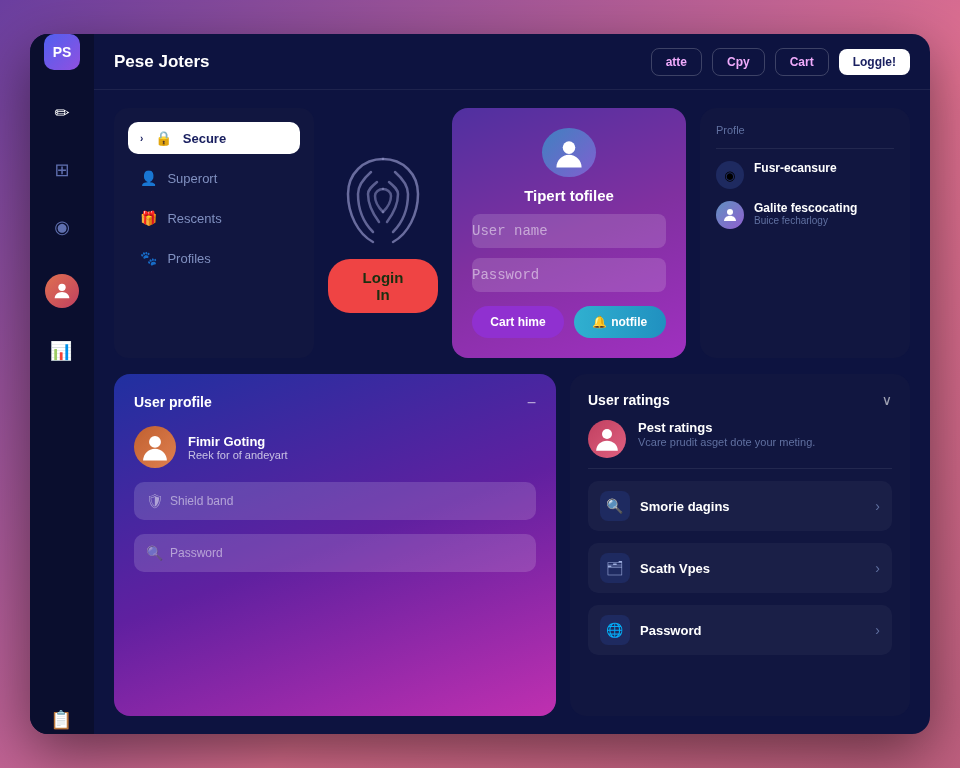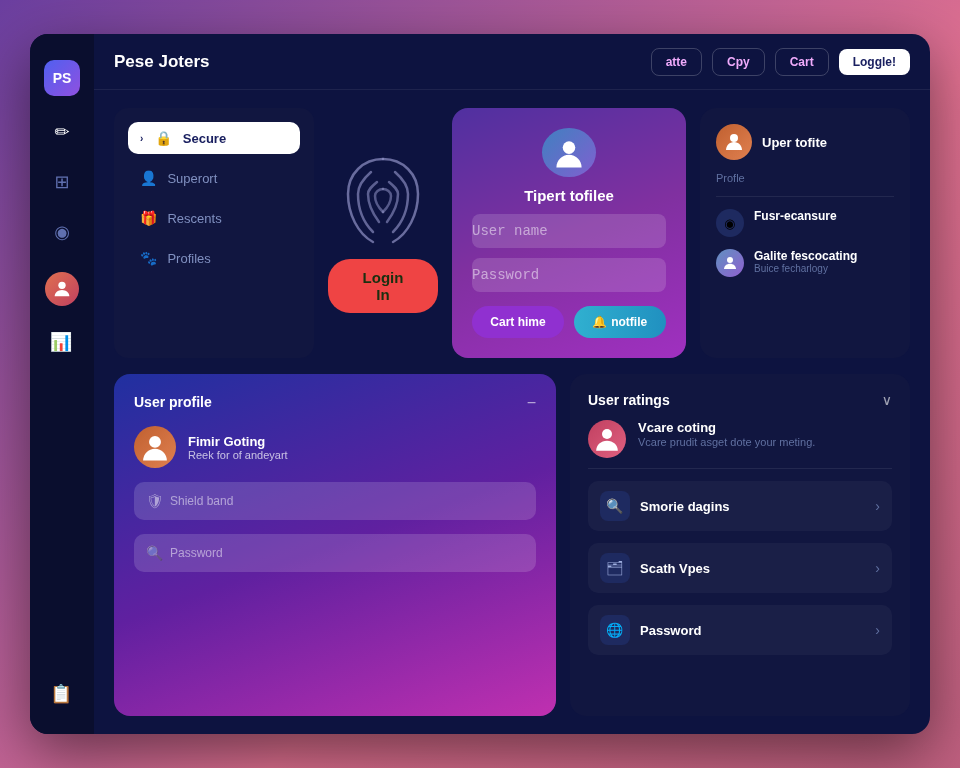--- a/index.html
+++ b/index.html
@@ -23,22 +23,22 @@
       overflow: hidden;
       box-shadow: 0 20px 60px rgba(0,0,0,0.5);
     }
     
     .sidebar {
       width: 64px;
       background: #0a0e2e;
       display: flex;
       flex-direction: column;
       align-items: center;
-      padding: 26px 0;
-      gap: 22px;
+      padding: 0 0;
+      gap: 29px;
     }
     .sidebar-logo {
       width: 36px;
       height: 36px;
       background: linear-gradient(135deg, #5060f0, #9050e0);
       border-radius: 10px;
       display: flex; align-items: center; justify-content: center;
       color: white; font-weight: bold; font-size: 14px;
     }
     .sidebar-icon {
@@ -501,31 +501,20 @@
           <div class="card-btn-row">
             <button class="card-btn purple">Cart hime</button>
             <button class="card-btn teal">
               <span>🔔</span>
               <span>notfile</span>
             </button>
           </div>
         </div>
 
         <div class="right-panel">
-          <div class="right-panel-header">
-            <div class="right-panel-avatar">
-              <svg viewBox="0 0 30 30" fill="white" width="24" height="24">
-                  <circle cx="15" cy="10" r="5"></circle>
-                  <path d="M5 25c0-5.5 4.5-10 10-10s10 4.5 10 10" fill="white"></path>
-                </svg>
-            </div>
-            <div>
-              <div class="right-panel-title">Uper tofite</div>
-            </div>
-          </div>
           <div class="right-panel-subtitle">Profle</div>
           <hr class="right-panel-divider">
           <div class="right-panel-item">
             <div class="rp-item-icon">◉</div>
             <div>
               <div class="rp-item-text">Fusr-ecansure</div>
             </div>
           </div>
           <div class="right-panel-item">
             <div class="rp-item-avatar">
@@ -577,21 +566,21 @@
             <span class="ratings-collapse">∨</span>
           </div>
           <div class="ratings-user-row">
             <div class="ratings-avatar">
               <svg viewBox="0 0 36 36" fill="white" width="30" height="30">
                   <circle cx="18" cy="12" r="6"></circle>
                   <path d="M5 32c0-7 5.8-12 13-12s13 5 13 12" fill="white"></path>
                 </svg>
             </div>
             <div>
-              <div class="ratings-user-name">Vcare coting</div>
+              <div class="ratings-user-name">Pest ratings</div>
               <div class="ratings-user-desc">Vcare prudit asget dote your meting.</div>
             </div>
           </div>
           <div class="ratings-list-item">
             <div class="ratings-item-left">
               <div class="ratings-item-icon">🔍</div>
               <span class="ratings-item-label">Smorie dagins</span>
             </div>
             <span class="ratings-item-chevron">›</span>
           </div>

